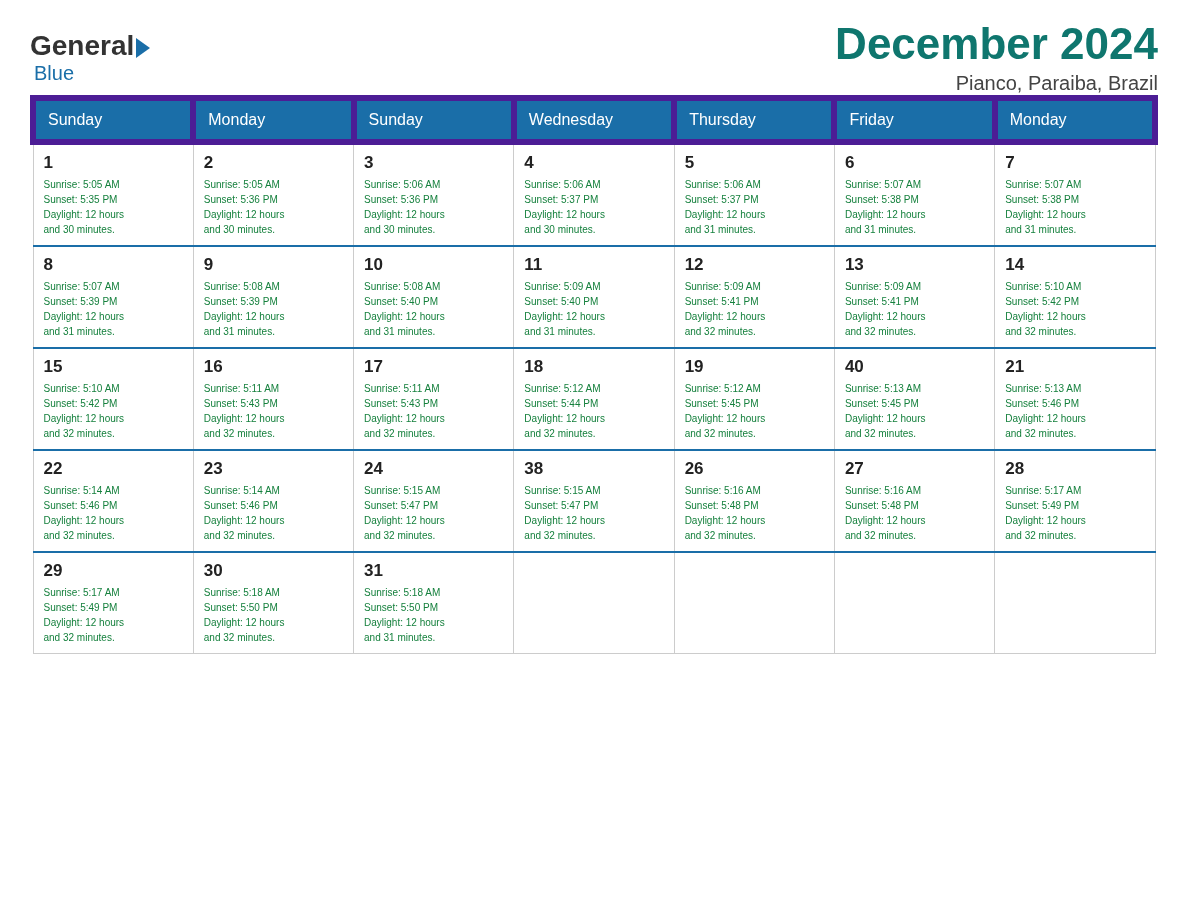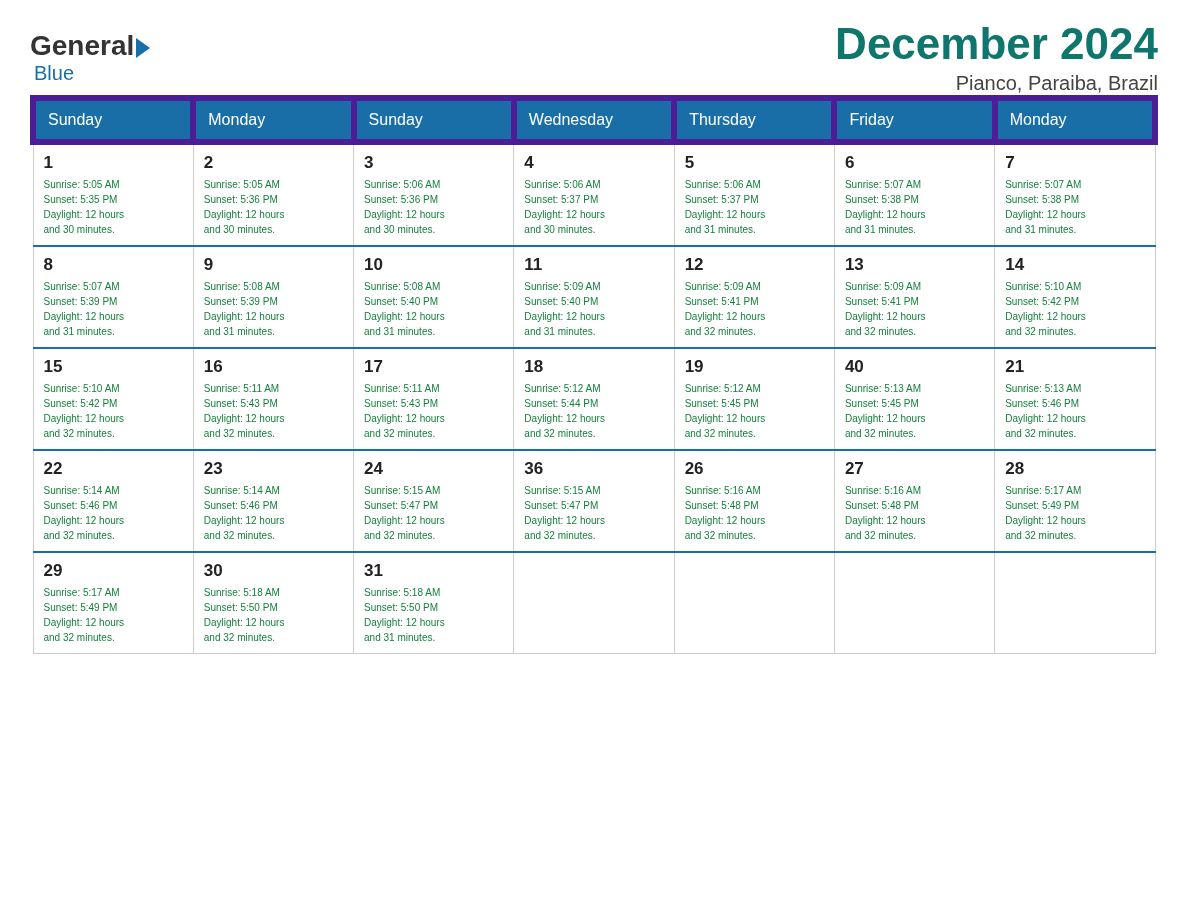--- a/index.html
+++ b/index.html
@@ -240,21 +240,21 @@
         </td>
         <td>
           <div class="day-number">23</div>
           <div class="day-info">Sunrise: 5:14 AM<br>Sunset: 5:46 PM<br>Daylight: 12 hours<br>and 32 minutes.</div>
         </td>
         <td>
           <div class="day-number">24</div>
           <div class="day-info">Sunrise: 5:15 AM<br>Sunset: 5:47 PM<br>Daylight: 12 hours<br>and 32 minutes.</div>
         </td>
         <td>
-          <div class="day-number">36</div>
+          <div class="day-number">38</div>
           <div class="day-info">Sunrise: 5:15 AM<br>Sunset: 5:47 PM<br>Daylight: 12 hours<br>and 32 minutes.</div>
         </td>
         <td>
           <div class="day-number">26</div>
           <div class="day-info">Sunrise: 5:16 AM<br>Sunset: 5:48 PM<br>Daylight: 12 hours<br>and 32 minutes.</div>
         </td>
         <td>
           <div class="day-number">27</div>
           <div class="day-info">Sunrise: 5:16 AM<br>Sunset: 5:48 PM<br>Daylight: 12 hours<br>and 32 minutes.</div>
         </td>

